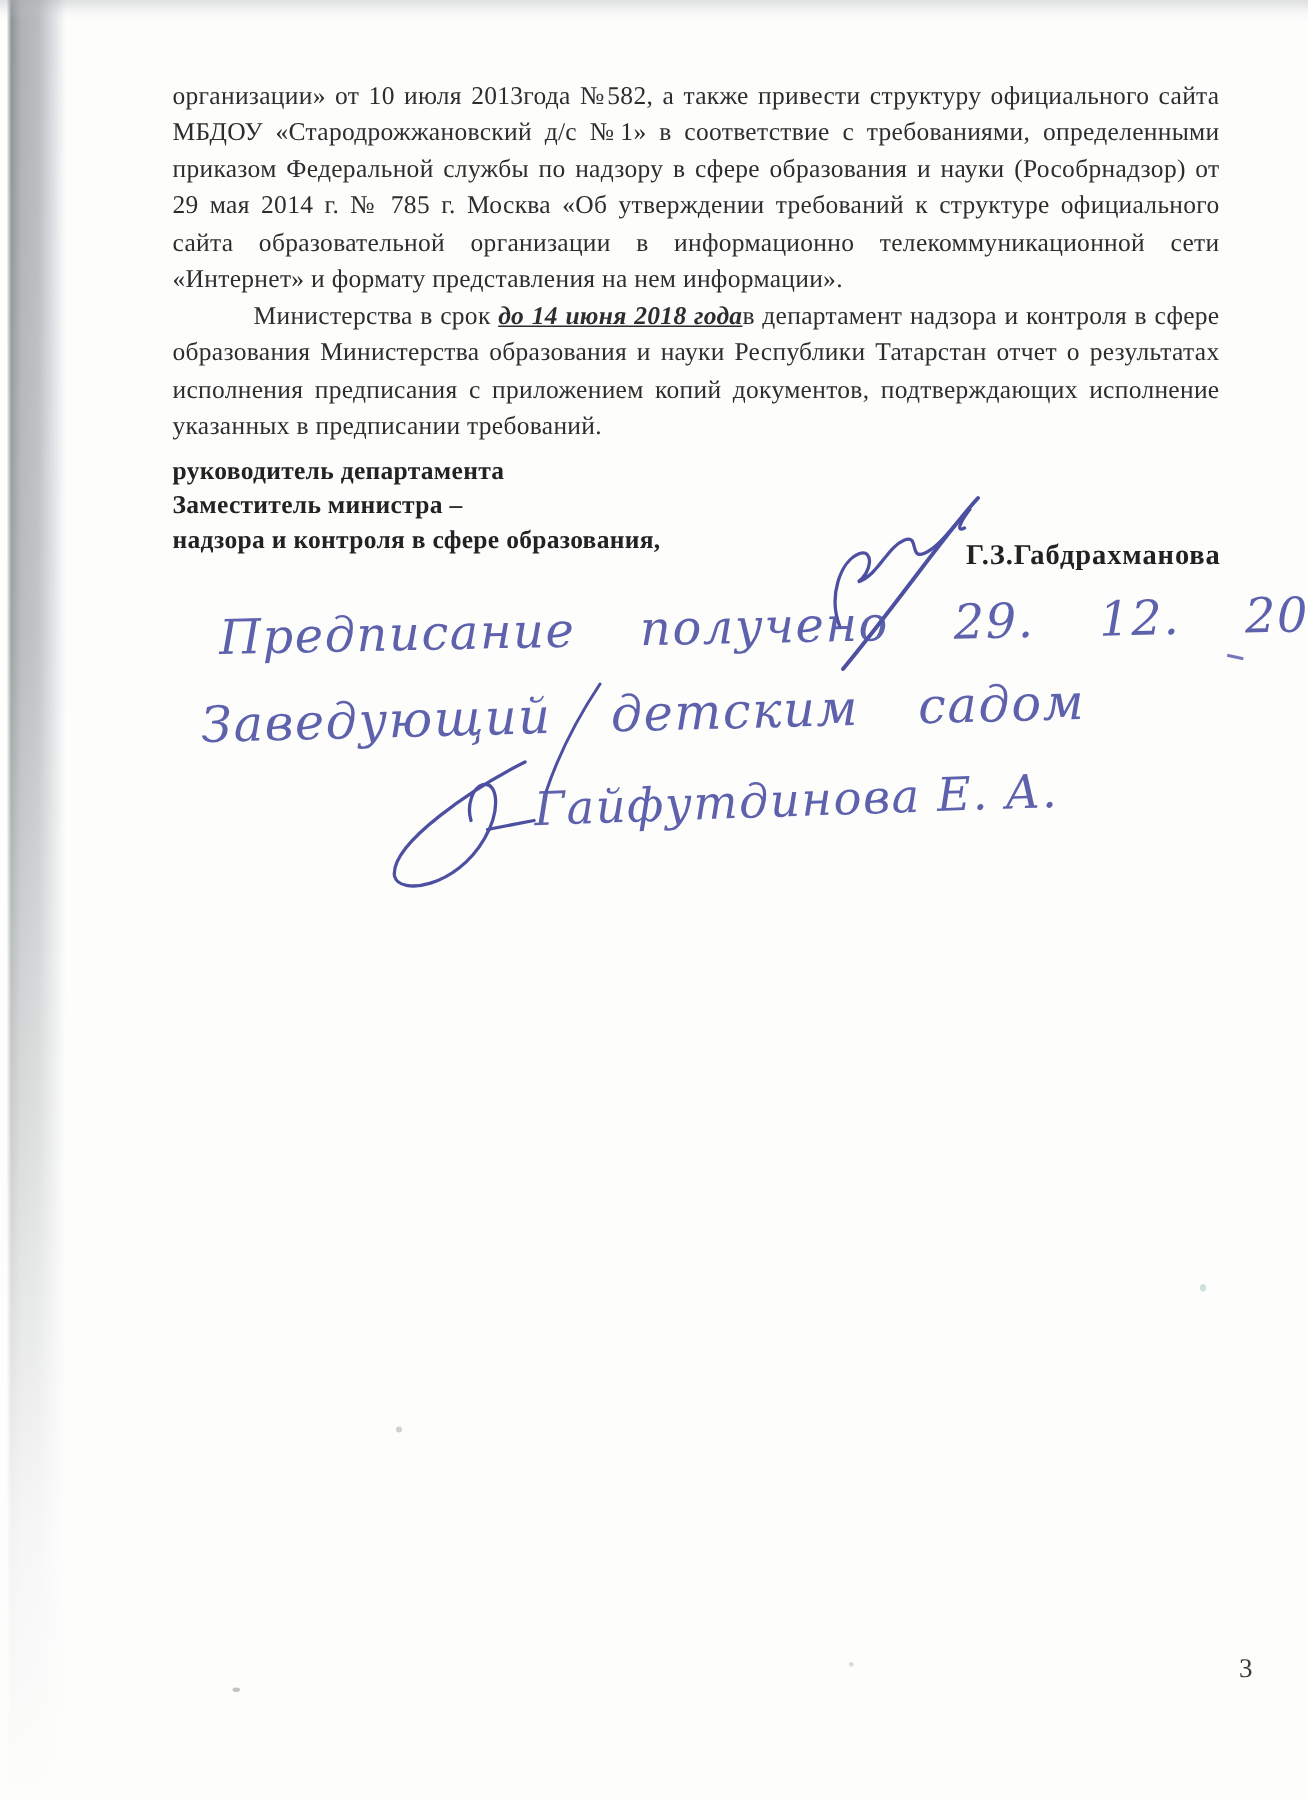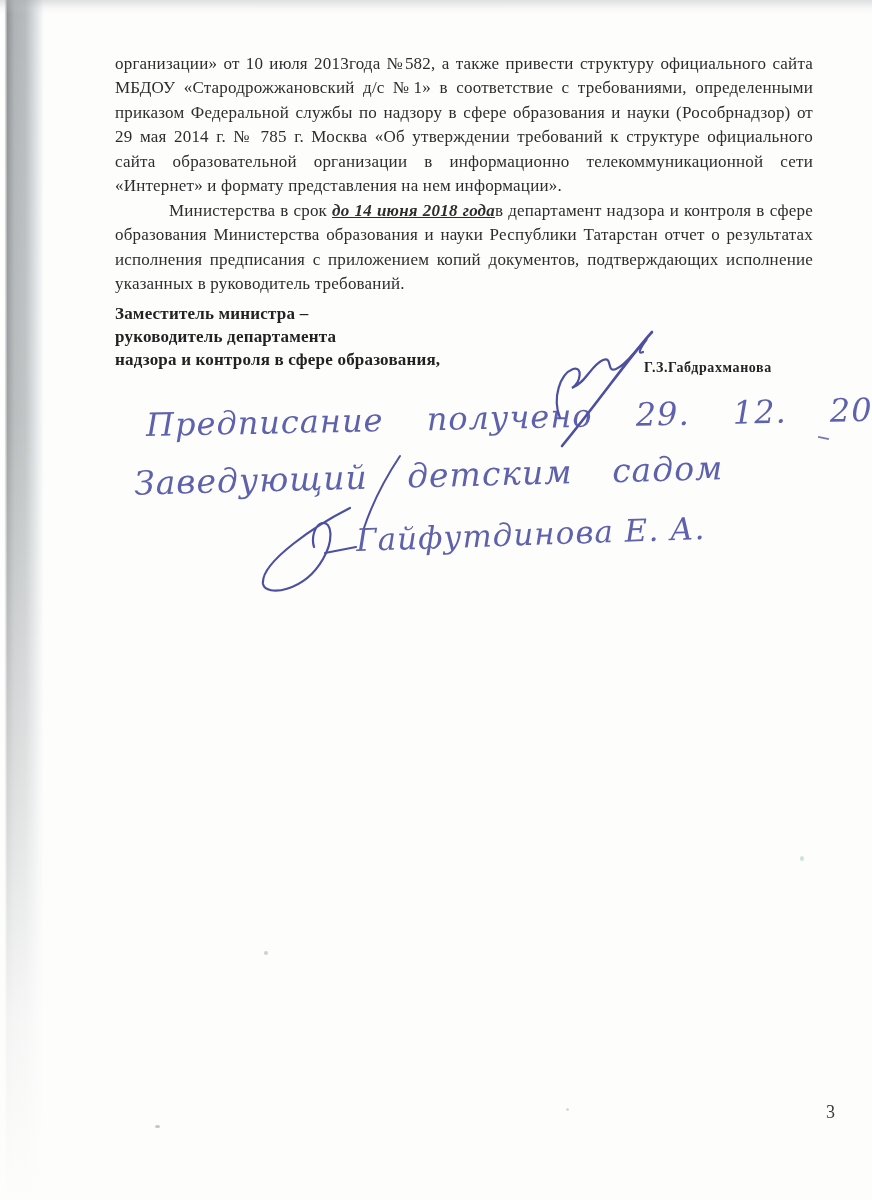--- a/index.html
+++ b/index.html
@@ -39,21 +39,21 @@
   .para{left:115px;width:698px;text-align:justify;}
   .para1{top:35px;}
   .para2{top:182px;text-indent:54px;}
   .deadline{font-weight:bold;font-style:italic;text-decoration:underline;margin-top:19px;}
   .sigblock{
     position:absolute;left:115px;top:302px;
     color:#222;font-weight:bold;font-size:17px;line-height:23px;letter-spacing:0.2px;
   }
   .signer-name{
     position:absolute;left:644px;top:360px;
-    color:#222;font-weight:bold;font-size:14px;letter-spacing:0.6px;
+    color:#222;font-weight:bold;font-size:19px;letter-spacing:0.6px;
   }
   .page-number{
     position:absolute;left:826px;top:1102px;
     color:#3a3a3a;font-size:18px;
   }
 
   
   .hand{
     position:absolute;
     font-family:"DejaVu Serif", serif;
@@ -75,25 +75,25 @@
 </head>
 <body>
 
 <div class="page">
 
   <div class="scan-left-band"></div>
   <div class="scan-top-shadow"></div>
 
   <p class="printed para para1">организации» от 10 июля 2013года №582, а также привести структуру официального сайта МБДОУ «Стародрожжановский д/с №1» в соответствие с требованиями, определенными приказом Федеральной службы по надзору в сфере образования и науки (Рособрнадзор) от 29 мая 2014 г. № 785 г. Москва «Об утверждении требований к структуре официального сайта образовательной организации в информационно телекоммуникационной сети «Интернет» и формату представления на нем информации».</p>
 
-  <p class="printed para para2"><span>Министерства в срок </span><span class="deadline">до 14 июня 2018 года</span><span>в департамент надзора и контроля в сфере образования Министерства образования и науки Республики Татарстан отчет о результатах исполнения предписания с приложением копий документов, подтверждающих исполнение указанных в руководитель требований.</span></p>
+  <p class="printed para para2"><span>Министерства в срок </span><span class="deadline">до 14 июня 2018 года</span><span>в департамент надзора и контроля в сфере образования Министерства образования и науки Республики Татарстан отчет о результатах исполнения предписания с приложением копий документов, подтверждающих исполнение указанных в предписании требований.</span></p>
 
   <div class="sigblock">
+    <div>руководитель департамента</div>
     <div>Заместитель министра –</div>
-    <div>руководитель департамента</div>
     <div>надзора и контроля в сфере образования,</div>
   </div>
 
   <svg class="stroke" style="left:548px;top:316px;width:120px;height:135px;" viewBox="0 0 120 135">
     <path d="M 104 16 C 82 40 52 84 14 130" stroke-width="2.6"></path>
     <path d="M 12 102 C 4 82 12 58 25 53 C 35 50 33 66 24 72 C 38 67 43 49 55 44 C 65 40 58 57 68 53 C 78 49 85 37 99 23 C 92 32 89 39 95 36" stroke-width="2.2"></path>
   </svg>
 
   <div class="signer-name">Г.З.Габдрахманова</div>
 

